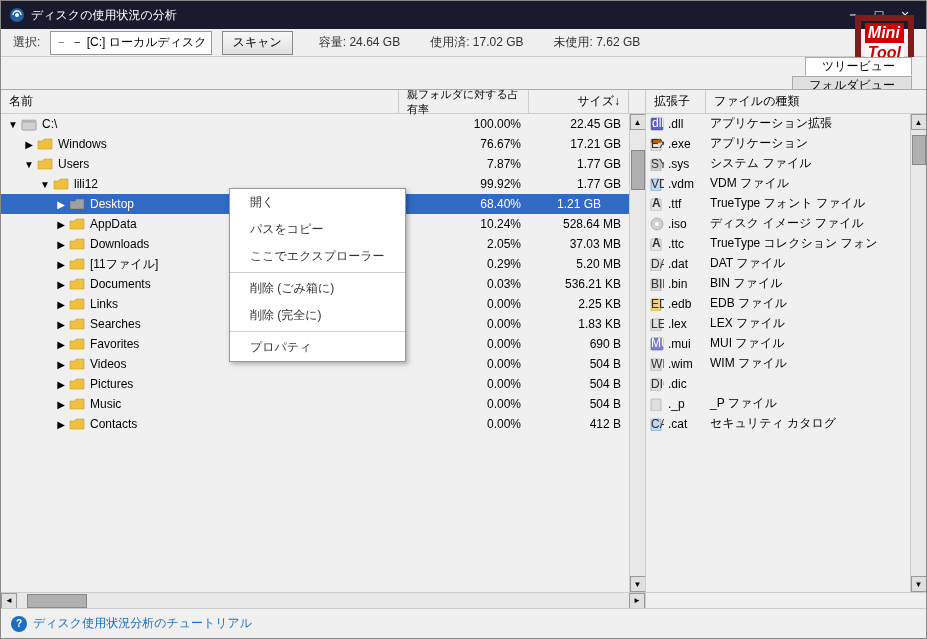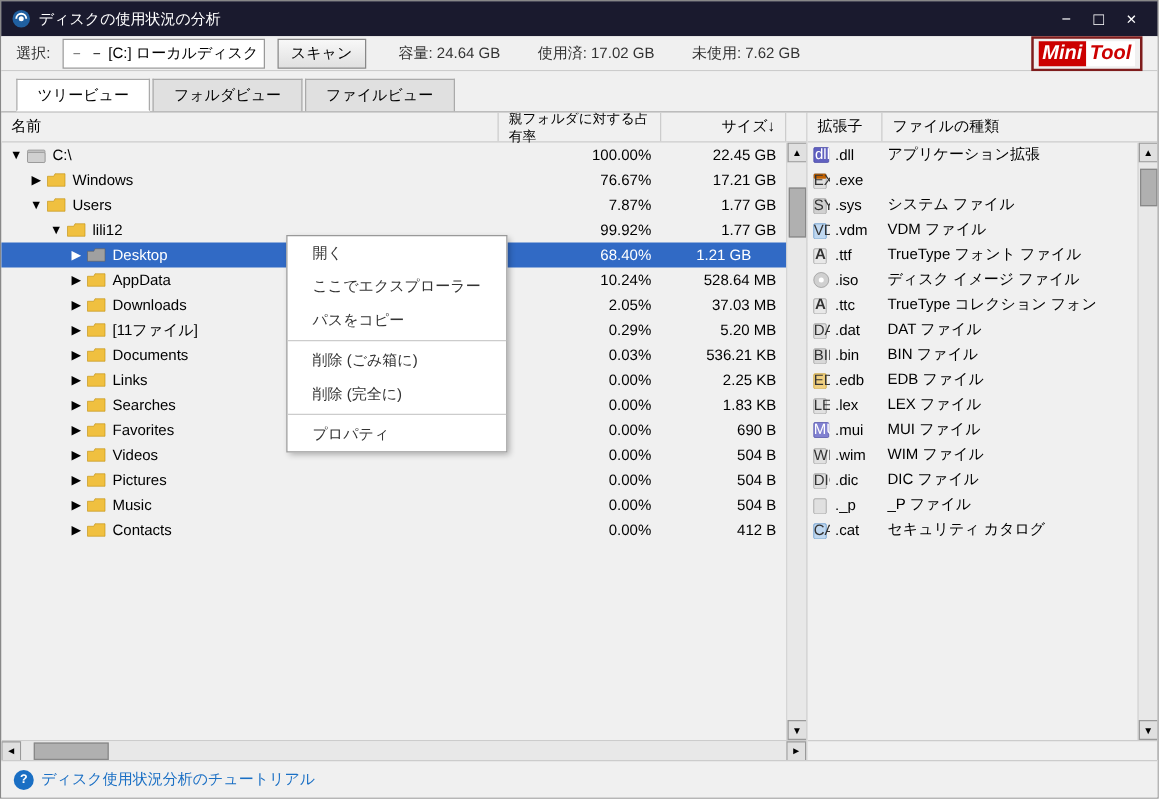--- a/index.html
+++ b/index.html
@@ -12,23 +12,23 @@
     .title-bar-text { color: white; font-size: 12px; flex: 1; }
     .title-bar-buttons { display: flex; gap: 0; }
     .title-bar-btn { width: 26px; height: 20px; background: transparent; border: none; color: white; cursor: pointer; font-size: 14px; display: flex; align-items: center; justify-content: center; }
     
     .toolbar { background: #f0f0f0; height: 28px; display: flex; align-items: center; padding: 0 12px; gap: 10px; border-bottom: 1px solid #ccc; flex-shrink: 0; }
     .toolbar-label { font-size: 12px; color: #333; }
     .toolbar-select-wrapper { display: flex; align-items: center; border: 1px solid #999; background: white; height: 24px; padding: 0 4px; min-width: 160px; }
     .toolbar-scan-btn { height: 24px; padding: 0 10px; background: linear-gradient(to bottom, #f8f8f8, #e0e0e0); border: 1px solid #888; cursor: pointer; font-size: 12px; }
     .toolbar-info { font-size: 12px; color: #333; margin-left: 6px; }
     .minitool-logo { margin-left: auto; display: flex; align-items: center; }
-    .logo-wrapper { border: 2px solid #7f1d1d; padding: 2px 4px; display: flex; gap: 0; }
-    
-    .tabs { background: #f0f0f0; height: 32px; display: flex; align-items: flex-end; padding: 0 12px; flex-shrink: 0; }
+    .logo-wrapper { border: 6px solid #7f1d1d; padding: 2px 4px; display: flex; gap: 0; flex-direction: column; }
+    
+    .tabs { background: #f0f0f0; height: 32px; display: flex; align-items: flex-end; padding: 0 12px; flex-shrink: 0; flex-direction: column; }
     .tab { height: 26px; padding: 0 16px; border: 1px solid #aaa; border-bottom: none; background: #e0e0e0; cursor: pointer; display: flex; align-items: center; margin-right: 2px; font-size: 12px; }
     .tab.active { background: white; border-bottom: 1px solid white; z-index: 1; }
     
     .main-content { display: flex; flex: 1; overflow: hidden; border-top: 1px solid #aaa; }
     
     .left-panel { flex: 1; display: flex; flex-direction: column; overflow: hidden; border-right: 1px solid #ccc; }
     .right-panel { width: 280px; display: flex; flex-direction: column; overflow: hidden; }
     
     .table-header { display: flex; background: #f0f0f0; border-bottom: 1px solid #ccc; height: 24px; align-items: center; flex-shrink: 0; }
     .col-name { flex: 1; padding: 0 8px; border-right: 1px solid #ccc; height: 100%; display: flex; align-items: center; font-size: 12px; }
@@ -335,22 +335,22 @@
                   <path d="M1,4 L6,4 L7,2 L15,2 L15,12 L1,12 Z" fill="#f0c040" stroke="#c09010" stroke-width="0.5"></path>
                 </svg>
             </div>
             <span class="item-name">Contacts</span>
             <span class="item-percent">0.00%</span>
             <span class="item-size">412 B</span>
           </div>
 
           <div class="context-menu" style="top: 74px; left: 228px; position:absolute;">
             <div class="context-item">開く</div>
+            <div class="context-item">パスをコピー</div>
             <div class="context-item">ここでエクスプローラー</div>
-            <div class="context-item">パスをコピー</div>
             <div class="context-separator"></div>
             <div class="context-item">削除 (ごみ箱に)</div>
             <div class="context-item">削除 (完全に)</div>
             <div class="context-separator"></div>
             <div class="context-item">プロパティ</div>
           </div>
         </div>
 
         <div class="scrollbar-v">
           <div class="scroll-btn">▲</div>
@@ -398,20 +398,21 @@
 
           <div class="right-row">
             <div class="ext-cell">
               <svg width="14" height="14" viewBox="0 0 14 14">
                   <rect x="1" y="2" width="10" height="12" rx="1" fill="#e0e0e0" stroke="#888" stroke-width="0.5"></rect>
                   <rect x="1" y="2" width="10" height="4" rx="1" fill="#c06000"></rect>
                   <text x="1" y="11" font-size="5" fill="#333">EXE</text>
                 </svg>
               <span>.exe</span>
             </div>
+            <div class="type-cell">アプリケーション</div>
           </div>
 
           <div class="right-row">
             <div class="ext-cell">
               <svg width="14" height="14" viewBox="0 0 14 14">
                   <rect x="1" y="2" width="10" height="12" rx="1" fill="#d0d0d0" stroke="#888" stroke-width="0.5"></rect>
                   <text x="1" y="11" font-size="5" fill="#333">SYS</text>
                 </svg>
               <span>.sys</span>
             </div>
@@ -529,21 +530,20 @@
           </div>
 
           <div class="right-row">
             <div class="ext-cell">
               <svg width="14" height="14" viewBox="0 0 14 14">
                   <rect x="1" y="2" width="10" height="12" rx="1" fill="#e0e0e0" stroke="#888" stroke-width="0.5"></rect>
                   <text x="1" y="11" font-size="5" fill="#333">DIC</text>
                 </svg>
               <span>.dic</span>
             </div>
-            <div class="type-cell">DIC ファイル</div>
           </div>
 
           <div class="right-row">
             <div class="ext-cell">
               <svg width="14" height="14" viewBox="0 0 14 14">
                   <rect x="1" y="2" width="10" height="12" rx="1" fill="#e0e0e0" stroke="#888" stroke-width="0.5"></rect>
                 </svg>
               <span>._p</span>
             </div>
             <div class="type-cell">_P ファイル</div>

